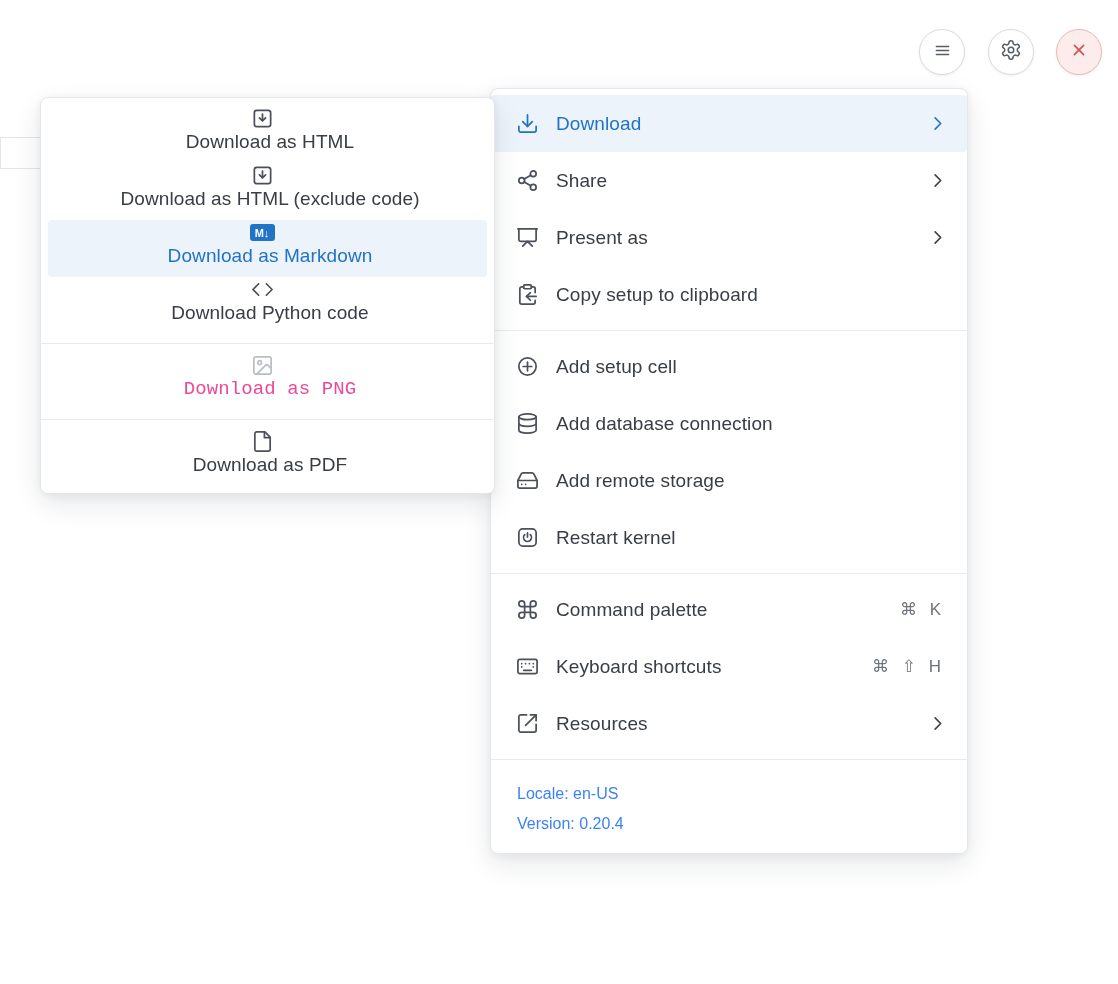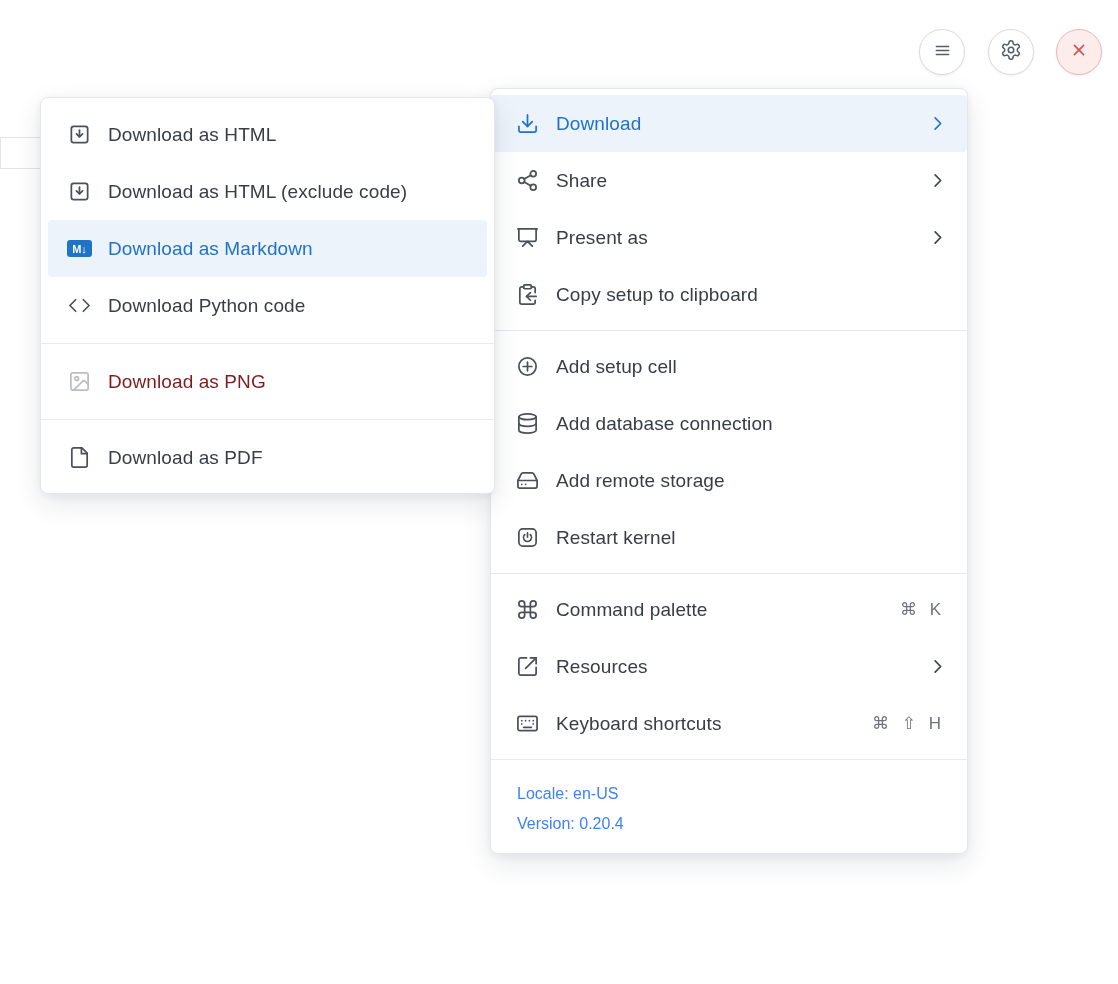--- a/index.html
+++ b/index.html
@@ -42,25 +42,25 @@
   }
   #main-menu { left:490px; top:88px; width:478px; padding:6px 0 0; z-index:1; }
   #submenu   { left:40px;  top:97px; width:455px; padding:8px 0 7px; z-index:2; }
 
   .menu-item {
     display:flex; align-items:center;
     height:57px; border-radius:4px; cursor:pointer;
     font-size:19px; color:#383d46;
   }
   #main-menu .menu-item { margin:0 0; padding:0 20px 0 24px; }
-  #submenu   .menu-item { margin:0 7px; padding:0 14px 0 19px; }
+  #submenu   .menu-item { margin:0 7px; padding:0 14px 0 19px;flex-direction:column; }
 
   .menu-item.active { background:#ecf3fb; color:#2173c6; }
   .menu-item.active .mi-icon, .menu-item.active .mi-chevron { color:#2173c6; }
-  .menu-item.disabled { color:#7f1d1d; cursor:default; }
+  .menu-item.disabled { color:#ec4899; cursor:default;font-family:Liberation Mono, monospace; }
   .menu-item.disabled .mi-icon { color:#b9bec6; }
 
   .mi-icon {
     width:25px; height:25px; margin-right:16px; flex:none;
     display:flex; align-items:center; justify-content:center;
     color:#4b505a;
   }
   .mi-icon svg { display:block; }
   .mi-label { flex:1; white-space:nowrap; letter-spacing:0.1px; }
   .mi-shortcut {
@@ -239,50 +239,50 @@
         <path d="M15 6v12a3 3 0 1 0 3-3H6a3 3 0 1 0 3 3V6a3 3 0 1 0-3 3h12a3 3 0 1 0-3-3"></path>
       </svg>
     </span>
     <span class="mi-label">Command palette</span>
     <span class="mi-shortcut">⌘ K</span>
   </div>
 
   <div class="menu-item">
     <span class="mi-icon">
       <svg width="23" height="23" viewBox="0 0 24 24" fill="none" stroke="currentColor" stroke-width="1.8" stroke-linecap="round" stroke-linejoin="round">
-        <path d="M21 13v6a2 2 0 0 1-2 2H5a2 2 0 0 1-2-2V5a2 2 0 0 1 2-2h6"></path>
-          <path d="M15 3h6v6"></path>
-          <path d="M10 14 21 3"></path>
-      </svg>
-    </span>
-    <span class="mi-label">Resources</span>
-    <span class="mi-chevron">
-      <svg width="19" height="19" viewBox="0 0 24 24" fill="none" stroke="currentColor" stroke-width="2.1" stroke-linecap="round" stroke-linejoin="round">
-          <polyline points="9 5 16 12 9 19"></polyline>
-        </svg>
-    </span>
-  </div>
-
-  <div class="menu-item">
-    <span class="mi-icon">
-      <svg width="23" height="23" viewBox="0 0 24 24" fill="none" stroke="currentColor" stroke-width="1.8" stroke-linecap="round" stroke-linejoin="round">
         <rect x="2" y="4.5" width="20" height="15" rx="2"></rect>
           <path d="M6 9h.01"></path>
           <path d="M10 9h.01"></path>
           <path d="M14 9h.01"></path>
           <path d="M18 9h.01"></path>
           <path d="M6 12.5h.01"></path>
           <path d="M18 12.5h.01"></path>
           <path d="M8 16h8"></path>
       </svg>
     </span>
     <span class="mi-label">Keyboard shortcuts</span>
     <span class="mi-shortcut">⌘ ⇧ H</span>
   </div>
 
+  <div class="menu-item">
+    <span class="mi-icon">
+      <svg width="23" height="23" viewBox="0 0 24 24" fill="none" stroke="currentColor" stroke-width="1.8" stroke-linecap="round" stroke-linejoin="round">
+        <path d="M21 13v6a2 2 0 0 1-2 2H5a2 2 0 0 1-2-2V5a2 2 0 0 1 2-2h6"></path>
+          <path d="M15 3h6v6"></path>
+          <path d="M10 14 21 3"></path>
+      </svg>
+    </span>
+    <span class="mi-label">Resources</span>
+    <span class="mi-chevron">
+      <svg width="19" height="19" viewBox="0 0 24 24" fill="none" stroke="currentColor" stroke-width="2.1" stroke-linecap="round" stroke-linejoin="round">
+          <polyline points="9 5 16 12 9 19"></polyline>
+        </svg>
+    </span>
+  </div>
+
   <div class="divider"></div>
 
   <div class="menu-footer">
     <div class="foot-line">Locale: en-US</div>
     <div class="foot-line">Version: 0.20.4</div>
   </div>
 </div>
 
 <div class="menu-panel" id="submenu">
 

